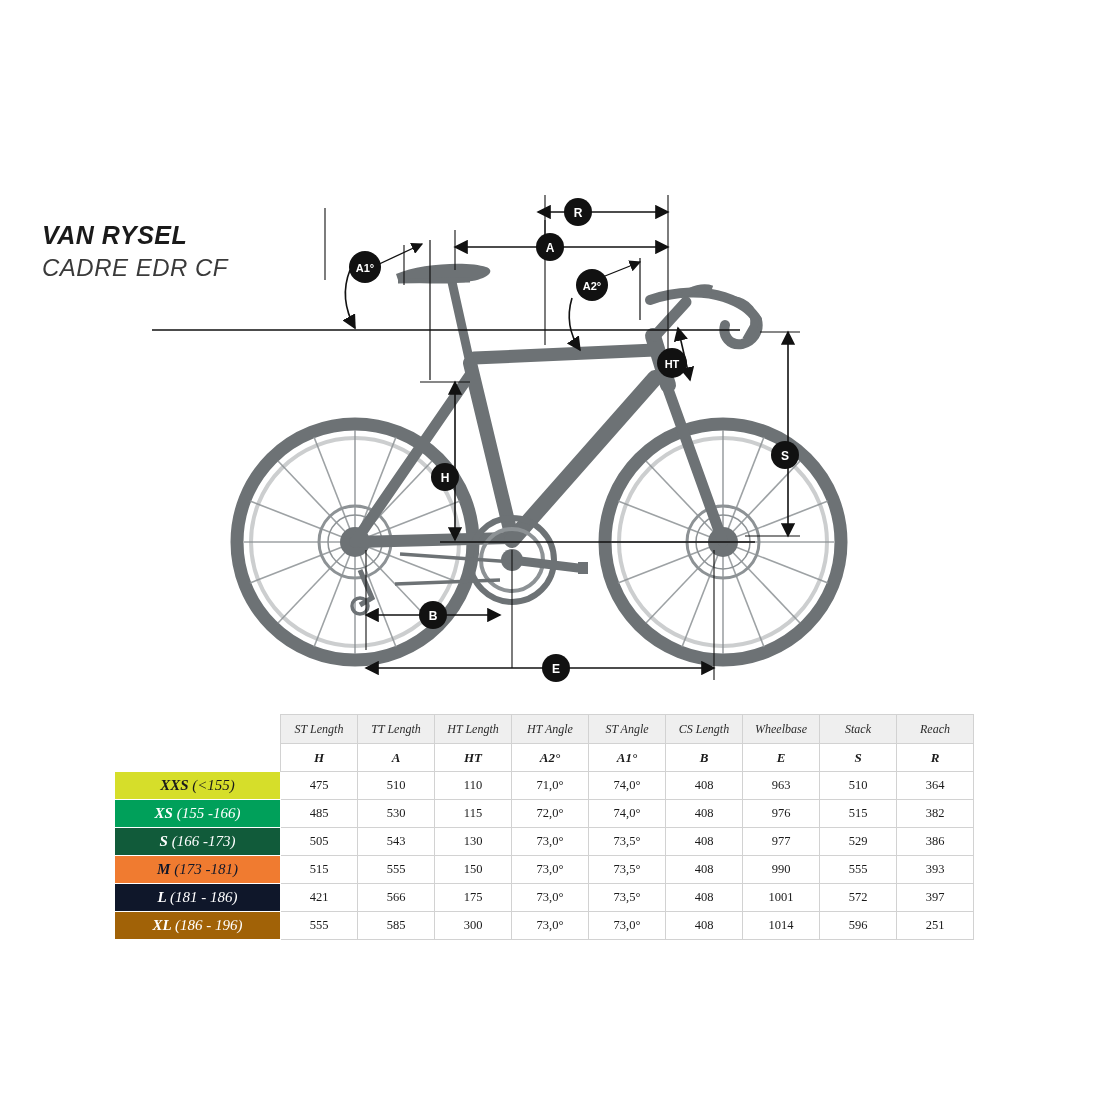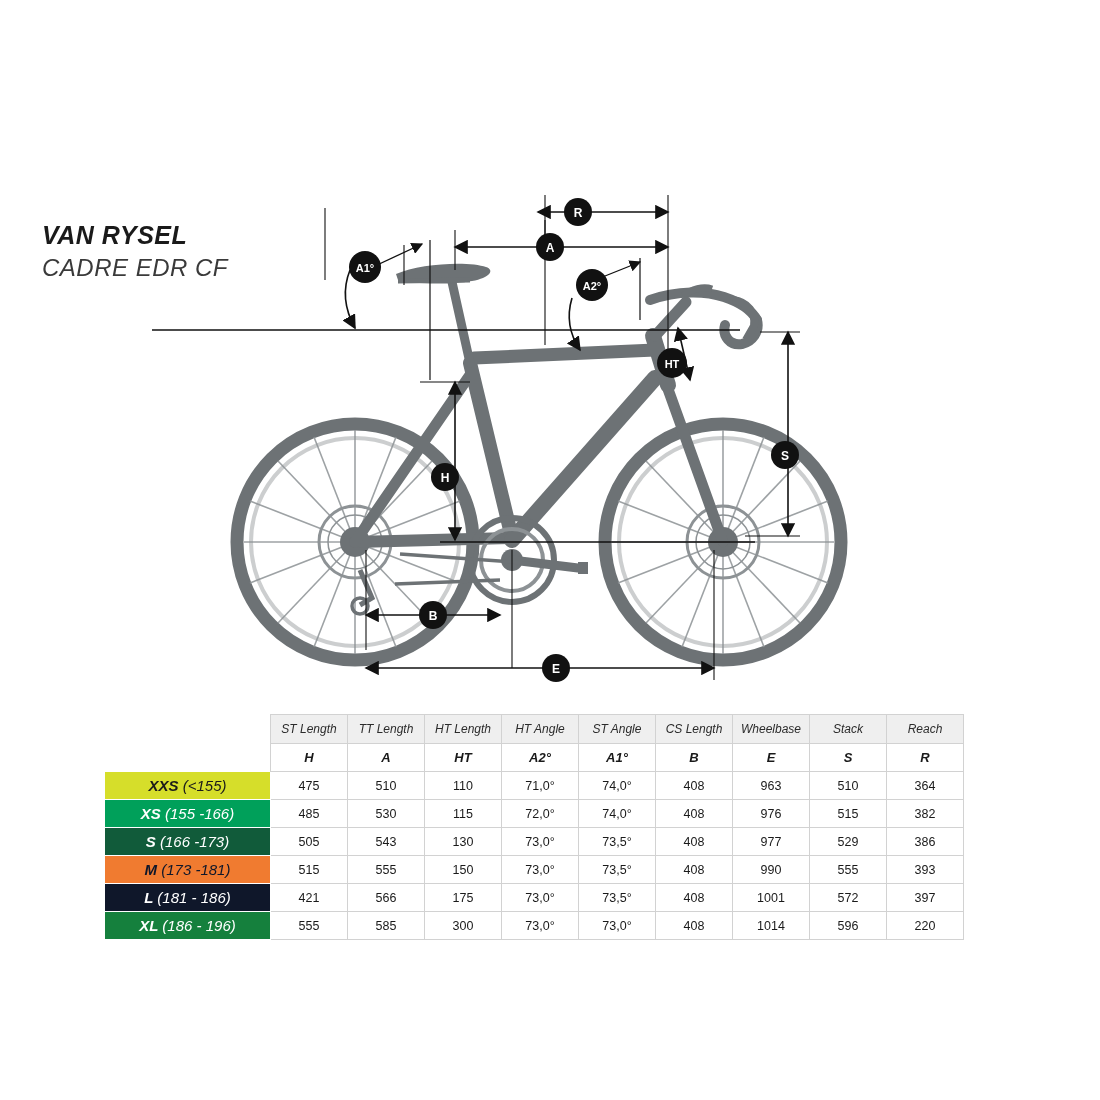--- a/index.html
+++ b/index.html
@@ -47,24 +47,24 @@
     position: absolute;
     left: 0;
     top: 150px;
     width: 1100px;
     height: 560px;
   }
 
   
   #spec-table {
     position: absolute;
-    left: 104px;
+    left: 114px;
     top: 714px;
     border-collapse: collapse;
-    font-family: Liberation Sans, sans-serif;
+    font-family: Liberation Serif, serif;
   }
   #spec-table td, #spec-table th {
     border: 1px solid #d2d2d2;
     text-align: center;
     vertical-align: middle;
     font-size: 12.5px;
     color: #1a1a1a;
     padding: 0;
   }
   #spec-table .sz-cell {
@@ -396,25 +396,25 @@
         <td class="data-cell">566</td>
         <td class="data-cell">175</td>
         <td class="data-cell">73,0°</td>
         <td class="data-cell">73,5°</td>
         <td class="data-cell">408</td>
         <td class="data-cell">1001</td>
         <td class="data-cell">572</td>
         <td class="data-cell">397</td>
       </tr>
       <tr>
-        <td class="sz-cell" style="background: #15803d; color: rgb(255, 255, 255);"><span>XL </span><span class="sz-range">(186 - 196)</span></td>
+        <td class="sz-cell" style="background: #a16207; color: rgb(255, 255, 255);"><span>XL </span><span class="sz-range">(186 - 196)</span></td>
         <td class="data-cell">555</td>
         <td class="data-cell">585</td>
         <td class="data-cell">300</td>
         <td class="data-cell">73,0°</td>
         <td class="data-cell">73,0°</td>
         <td class="data-cell">408</td>
         <td class="data-cell">1014</td>
         <td class="data-cell">596</td>
-        <td class="data-cell">220</td>
+        <td class="data-cell">251</td>
       </tr>
     </tbody>
 </table>
 
 </body></html>

